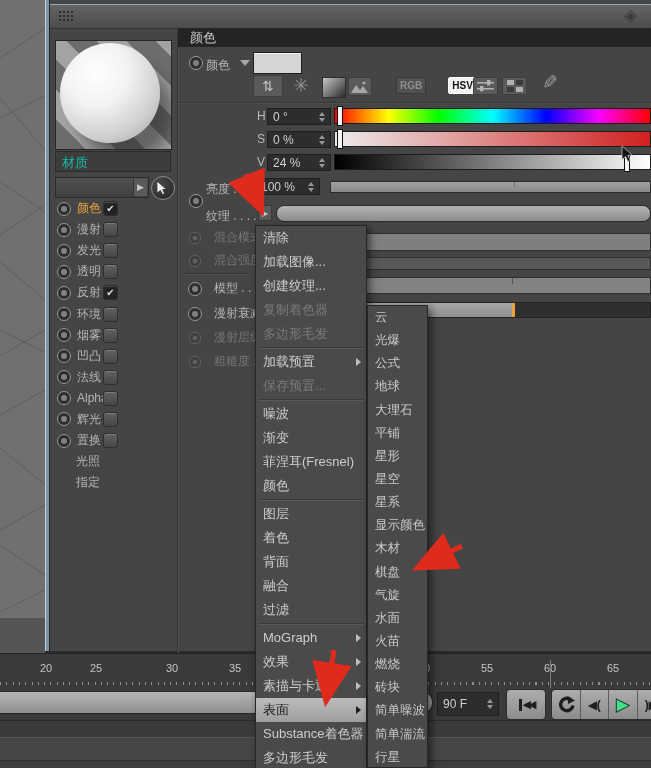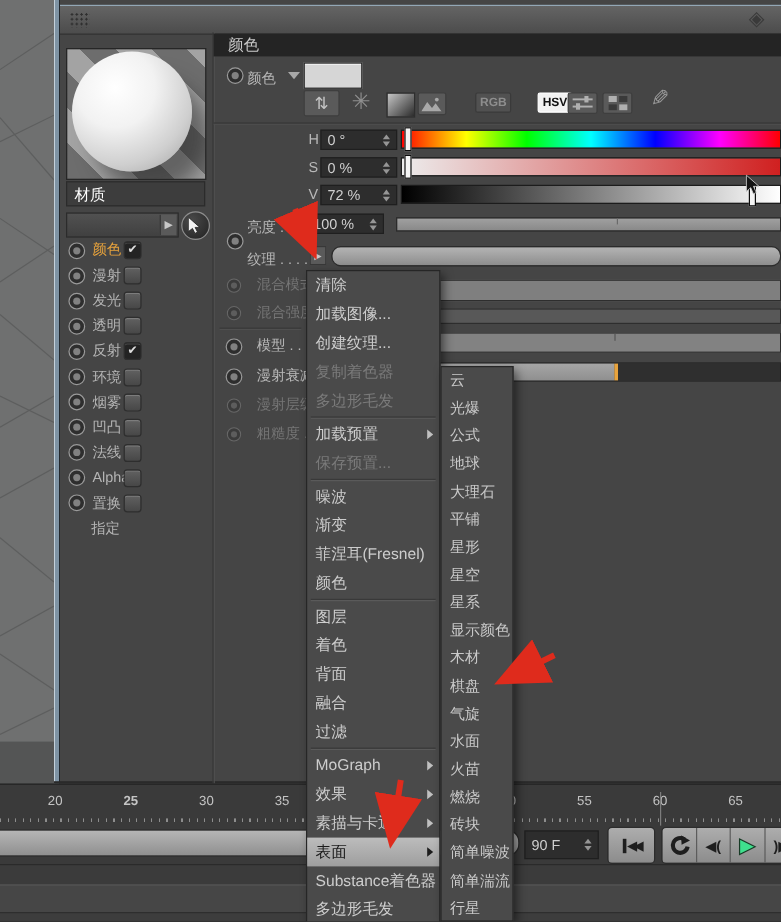--- a/index.html
+++ b/index.html
@@ -23,21 +23,21 @@
   .win-logo{right:14px;top:0px;color:#3a3a3a;font-size:17px;line-height:22px;}
   .win-bottom{left:45px;top:651px;width:606px;height:2px;background:#2a2a2a;}
 
   
   .preview{left:55px;top:40px;width:115px;height:108px;border:1px solid #262626;overflow:hidden;
       background:repeating-linear-gradient(45deg,#6d6d6d 0 21px,#a3a3a3 21px 42px);}
   .sphere{position:absolute;left:4px;top:2px;width:100px;height:100px;border-radius:50%;
       background:radial-gradient(circle at 36% 30%,#ffffff 0%,#f2f2f2 35%,#cfcfcf 68%,#9d9d9d 100%);
       box-shadow:16px 20px 16px -2px rgba(35,35,35,.5);}
   .name-box{left:55px;top:151px;width:116px;height:21px;background:#3d3d3d;border:1px solid #2b2b2b;
-      color:#ffffff;font-size:13px;line-height:21px;padding-left:6px;box-sizing:border-box;}
+      color:#14b8a6;font-size:13px;line-height:21px;padding-left:6px;box-sizing:border-box;}
   .mat-dd{left:55px;top:177px;width:94px;height:21px;background:linear-gradient(#515151,#404040);
       border:1px solid #2b2b2b;box-sizing:border-box;}
   .mat-dd-btn{position:absolute;right:1px;top:1px;width:13px;height:17px;background:#5a5a5a;
       border-left:1px solid #333;color:#c8c8c8;font-size:9px;line-height:17px;text-align:center;}
   .pick-btn{left:151px;top:176px;width:22px;height:22px;border-radius:50%;
       background:radial-gradient(circle at 35% 30%,#4a4a4a,#222);border:1px solid #8d8d8d;}
   .pick-btn svg{position:absolute;left:5px;top:4px;}
 
   
   #channel-list{left:57px;top:198px;width:120px;}
@@ -229,22 +229,30 @@
         <div class="ch-label">法线</div>
         <div class="checkbox"></div>
       </div>
       <div class="ch-row">
         <div class="radio"></div>
         <div class="ch-label">Alpha</div>
         <div class="checkbox"></div>
       </div>
       <div class="ch-row">
         <div class="radio"></div>
+        <div class="ch-label">辉光</div>
+        <div class="checkbox"></div>
+      </div>
+      <div class="ch-row">
+        <div class="radio"></div>
         <div class="ch-label">置换</div>
         <div class="checkbox"></div>
+      </div>
+      <div class="ch-row plain">
+        <div class="ch-label">光照</div>
       </div>
       <div class="ch-row plain">
         <div class="ch-label">指定</div>
       </div>
     </div>
 
   <div class="abs v-divider"></div>
 
   <div class="abs sec-header">颜色</div>
 
@@ -307,21 +315,21 @@
         <div class="stepper">
           <i class="up"></i>
           <i class="dn"></i>
         </div>
       </div>
       <div class="grad-bar g-sat" style="top: 131px;">
         <div class="handle" style="left: 2px;"></div>
       </div>
       <div class="abs lbl" style="left: 257px; top: 155px;">V</div>
       <div class="abs fld" style="left: 267px; top: 154px; width: 64px; height: 17px;">
-        <div>72 %</div>
+        <div>24 %</div>
         <div class="stepper">
           <i class="up"></i>
           <i class="dn"></i>
         </div>
       </div>
       <div class="grad-bar g-val" style="top: 154px;">
         <div class="handle" style="left: 289px;"></div>
       </div>
     </div>
 
@@ -377,21 +385,21 @@
   </div>
   <div class="abs bar-right" style="top:302px;height:16px;border:1px solid #242424;display:flex;">
     <div style="width:145px;background:linear-gradient(#a6a6a6,#8f8f8f);"></div>
     <div style="width: 3px; background: rgb(232, 163, 60);" id="falloff-tick"></div>
     <div style="flex:1;background:#2f2f2f;"></div>
   </div>
 
   <div class="abs timeline">
     <div id="ruler">
         <div class="ruler-num" style="left: 46px;">20</div>
-        <div class="ruler-num" style="left: 109px; font-weight: bold;">25</div>
+        <div class="ruler-num" style="left: 96px;">25</div>
         <div class="ruler-num" style="left: 172px;">30</div>
         <div class="ruler-num" style="left: 235px;">35</div>
         <div class="ruler-num" style="left: 298px;">40</div>
         <div class="ruler-num" style="left: 361px;">45</div>
         <div class="ruler-num" style="left: 424px;">50</div>
         <div class="ruler-num" style="left: 487px;">55</div>
         <div class="ruler-num" style="left: 550px;">60</div>
         <div class="ruler-num" style="left: 613px;">65</div>
       </div>
     <div class="tickstrip"></div>

